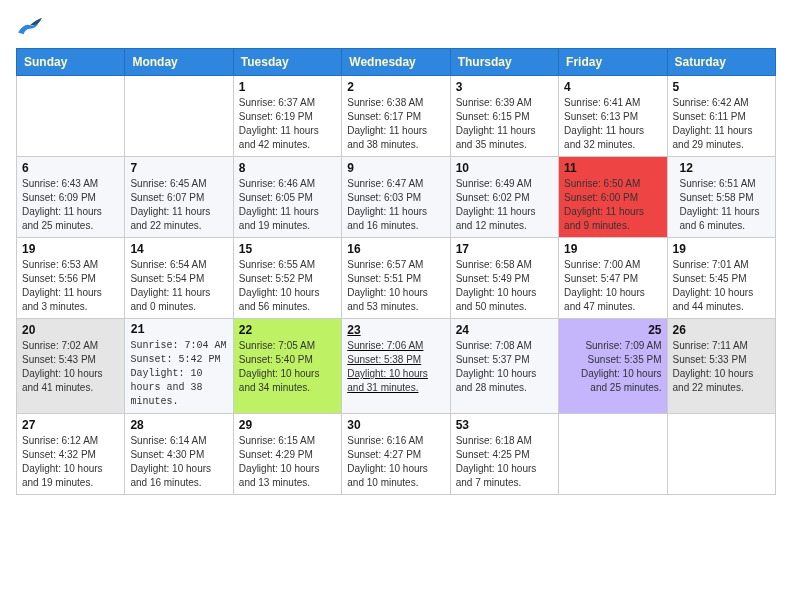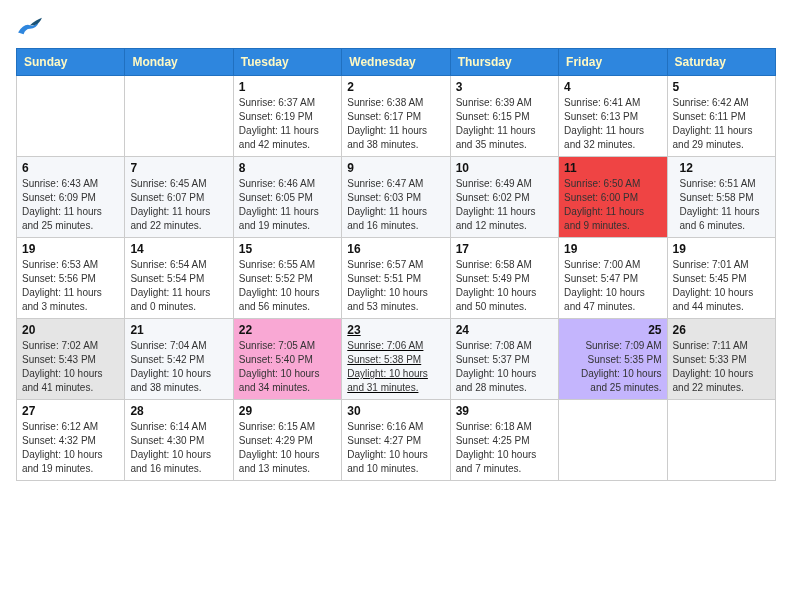--- a/index.html
+++ b/index.html
@@ -205,25 +205,25 @@
         <td>
           <div class="day-number">19</div>
           <div class="day-info">Sunrise: 7:01 AM<br>Sunset: 5:45 PM<br>Daylight: 10 hours and 44 minutes.</div>
         </td>
       </tr>
       <tr>
         <td style="background: #e5e5e5;">
           <div class="day-number">20</div>
           <div class="day-info">Sunrise: 7:02 AM<br>Sunset: 5:43 PM<br>Daylight: 10 hours and 41 minutes.</div>
         </td>
-        <td style="background: rgb(245, 247, 250);">
+        <td style="background: rgb(245, 247, 250); font-family: Liberation Mono, monospace;">
           <div class="day-number">21</div>
           <div class="day-info">Sunrise: 7:04 AM<br>Sunset: 5:42 PM<br>Daylight: 10 hours and 38 minutes.</div>
         </td>
-        <td style="background: #f9a8d4;">
+        <td style="background: #bef264;">
           <div class="day-number">22</div>
           <div class="day-info">Sunrise: 7:05 AM<br>Sunset: 5:40 PM<br>Daylight: 10 hours and 34 minutes.</div>
         </td>
         <td style="background: rgb(245, 247, 250); text-decoration: underline;">
           <div class="day-number">23</div>
           <div class="day-info">Sunrise: 7:06 AM<br>Sunset: 5:38 PM<br>Daylight: 10 hours and 31 minutes.</div>
         </td>
         <td style="background: rgb(245, 247, 250); margin-left: 7px;">
           <div class="day-number">24</div>
           <div class="day-info">Sunrise: 7:08 AM<br>Sunset: 5:37 PM<br>Daylight: 10 hours and 28 minutes.</div>
@@ -248,20 +248,20 @@
         </td>
         <td>
           <div class="day-number">29</div>
           <div class="day-info">Sunrise: 6:15 AM<br>Sunset: 4:29 PM<br>Daylight: 10 hours and 13 minutes.</div>
         </td>
         <td>
           <div class="day-number">30</div>
           <div class="day-info">Sunrise: 6:16 AM<br>Sunset: 4:27 PM<br>Daylight: 10 hours and 10 minutes.</div>
         </td>
         <td>
-          <div class="day-number">39</div>
+          <div class="day-number">53</div>
           <div class="day-info">Sunrise: 6:18 AM<br>Sunset: 4:25 PM<br>Daylight: 10 hours and 7 minutes.</div>
         </td>
         <td class="empty-cell"></td>
         <td class="empty-cell"></td>
       </tr>
     </tbody>
 </table>
 
 </body></html>

